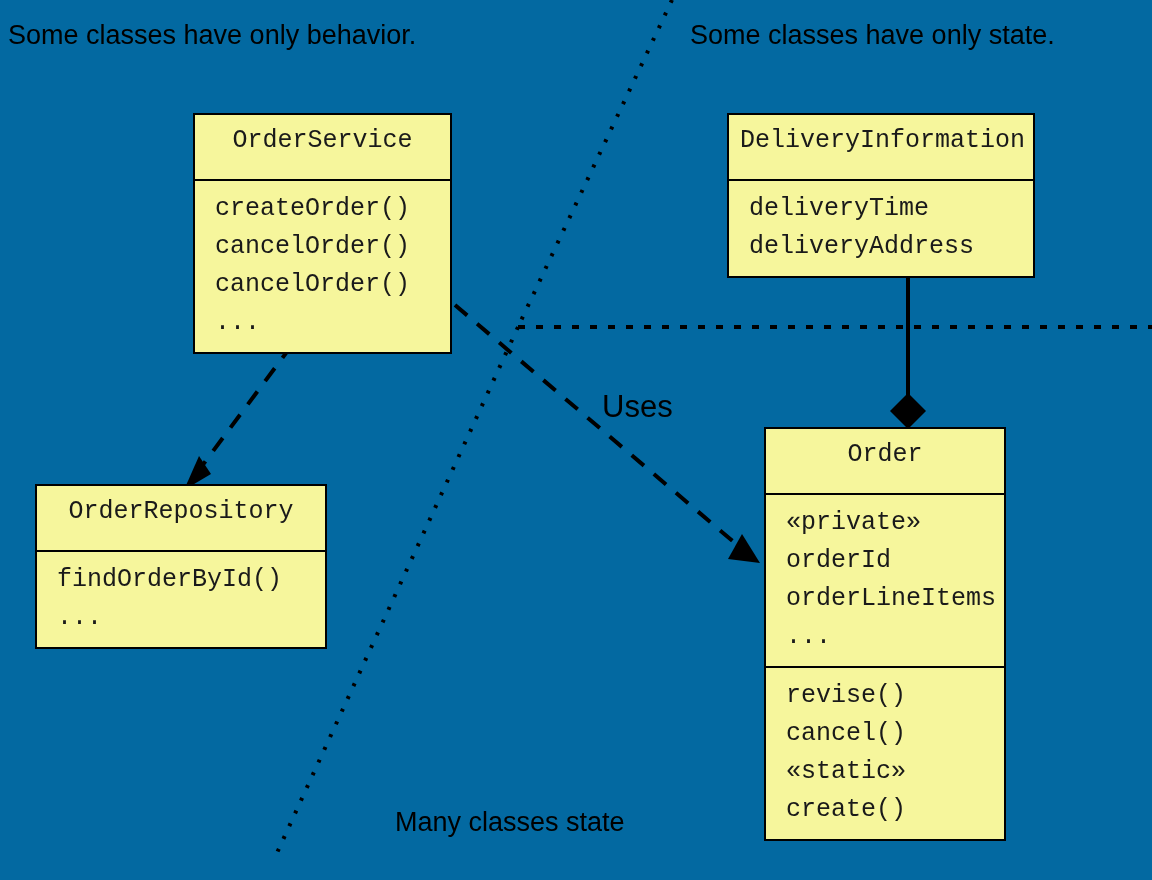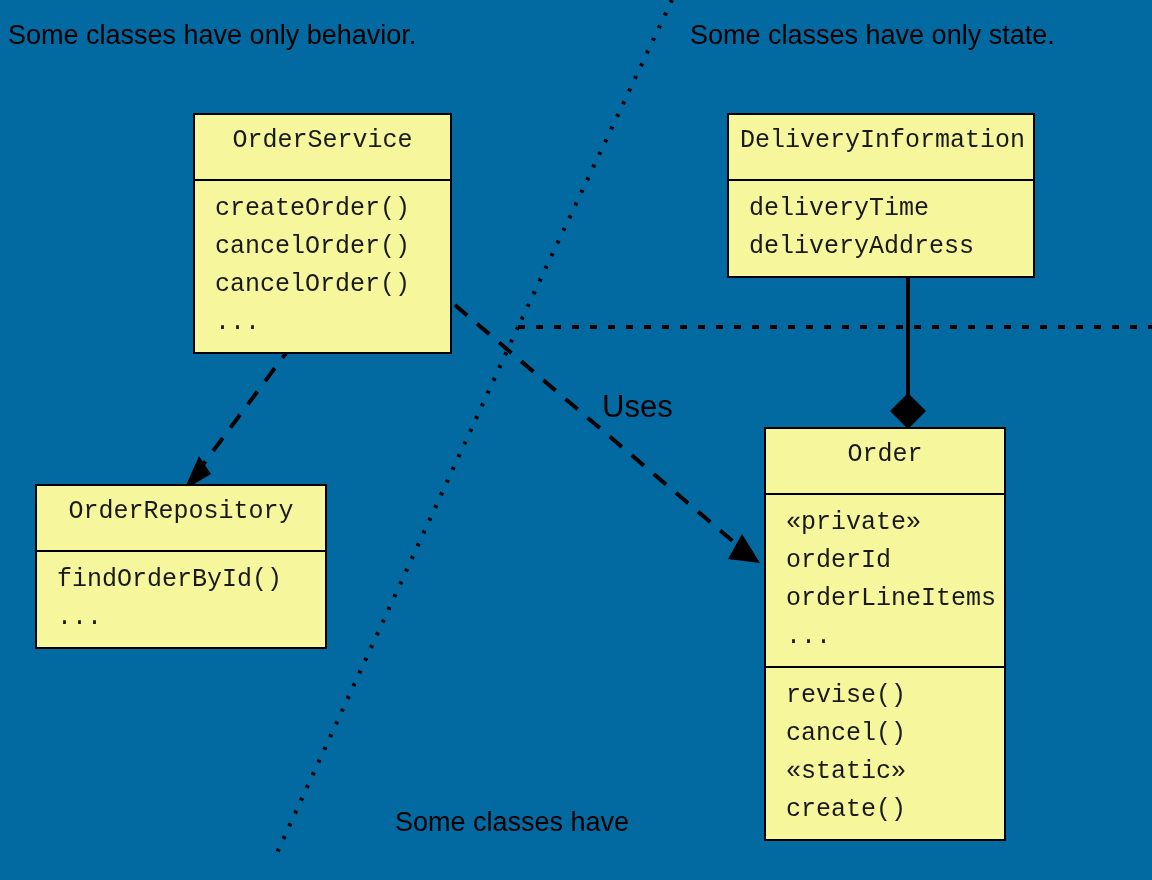--- a/index.html
+++ b/index.html
@@ -110,21 +110,21 @@
 
     <line x1="908" y1="274" x2="908" y2="398" stroke="#000000" stroke-width="4"></line>
     <path d="M 908 393 L 926 411 L 908 429 L 890 411 Z" fill="#000000"></path>
   </svg>
 
   <div class="caption" id="caption-behavior">Some classes have only behavior.</div>
 
   <div class="caption" id="caption-state">Some classes have only state.</div>
 
   <div class="caption" id="caption-both">
-    <div>Some classes have</div>
+    <div>Many classes state</div>
     
   </div>
 
   <div class="edge-label" id="label-uses">Uses</div>
 
   <div class="uml-class" id="class-orderservice">
     <div class="uml-compartment uml-name">OrderService</div>
     <div class="uml-compartment">
       <div class="uml-member">createOrder()</div>
       <div class="uml-member">cancelOrder()</div>

